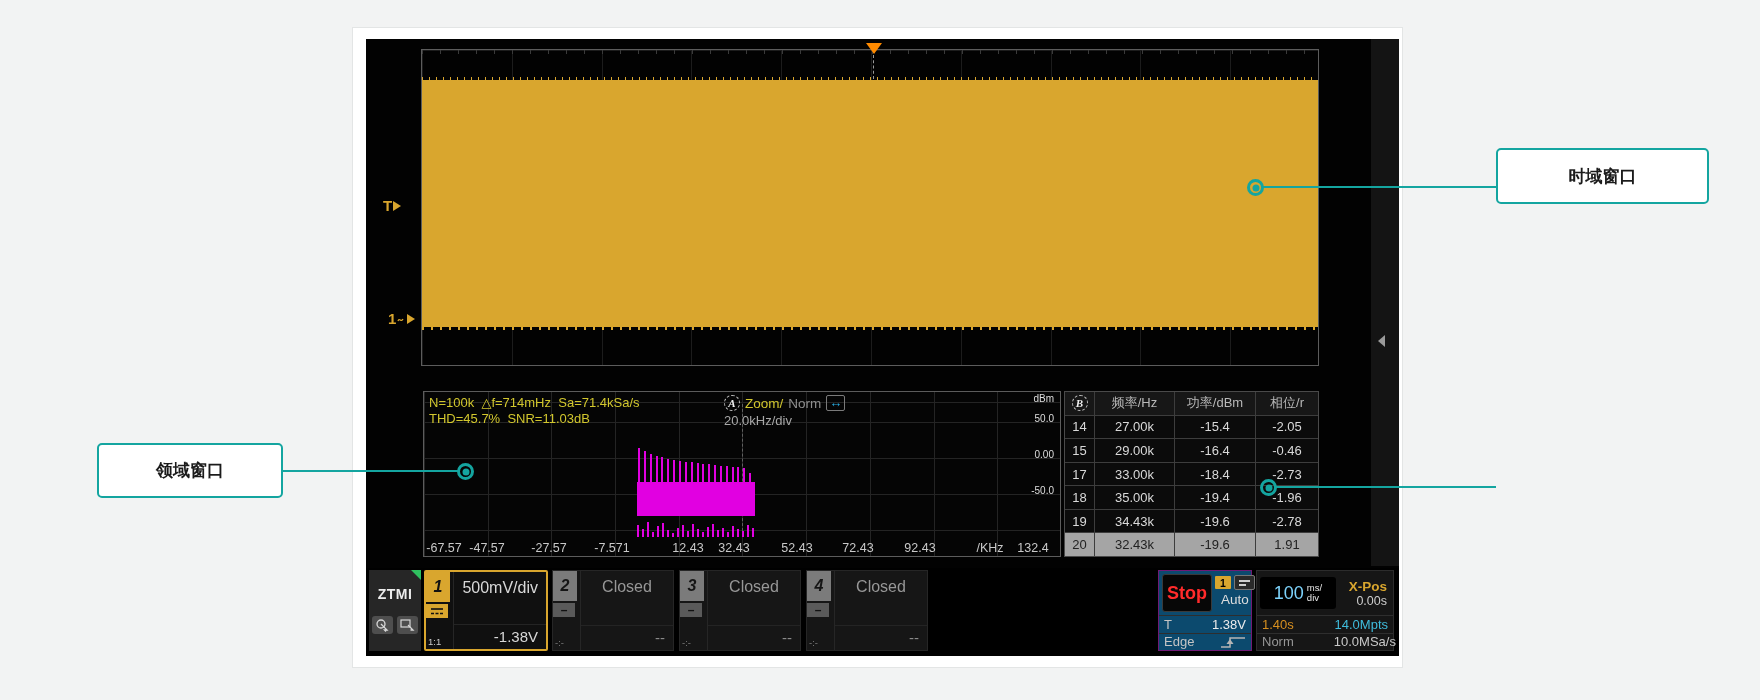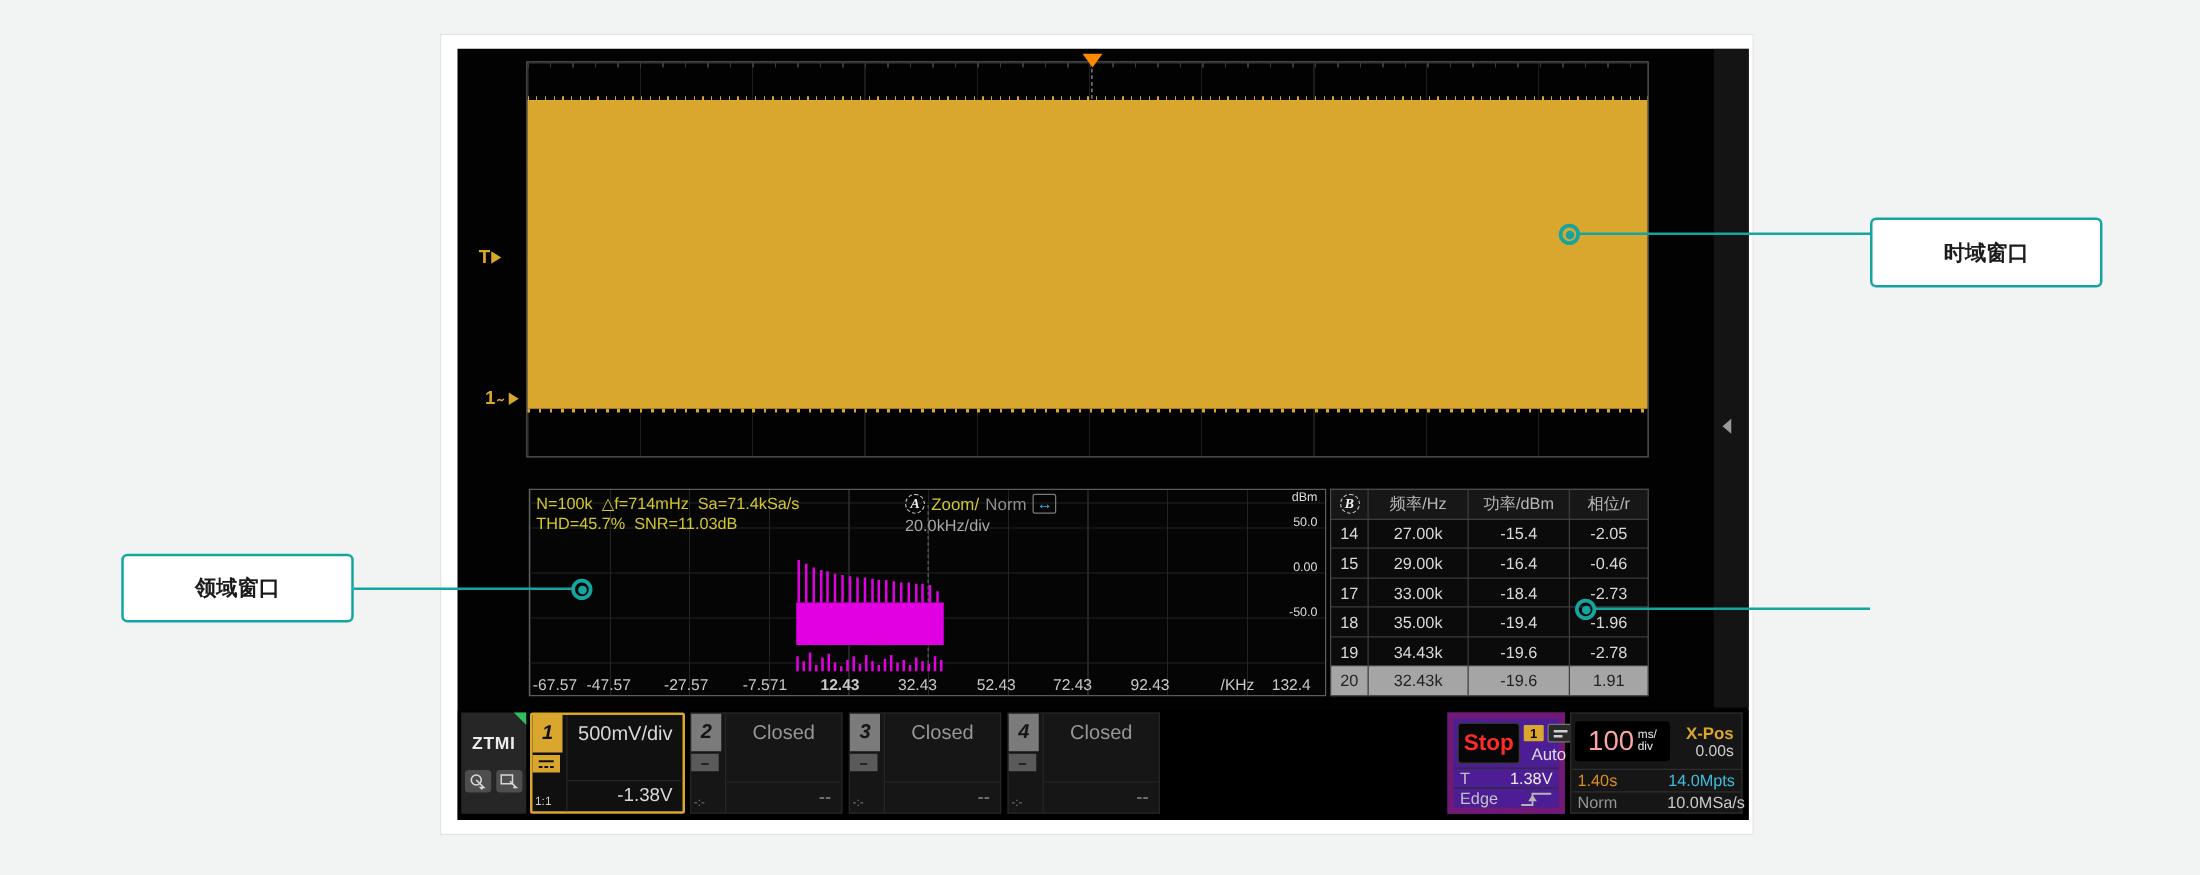--- a/index.html
+++ b/index.html
@@ -76,46 +76,46 @@
   .ch-num.off{background:#7b7b7b;color:#151515;}
   .ch-sub{width:22px;height:14px;margin-top:2px;display:flex;align-items:center;justify-content:center;}
   .ch-sub.on{background:var(--chyellow);} .ch-sub.off{background:#5a5a5a;color:#111;font-weight:bold;font-size:12px;line-height:0;}
   .ch-probe{margin-top:auto;margin-bottom:2px;margin-left:2px;font-size:9.5px;color:#cccccc;}
   .ch-probe.dim{color:#7d7d7d;}
   .ch-main{flex:1;display:flex;flex-direction:column;border-left:1px solid #262626;}
   .ch-scale{padding:7px 8px 0 0;text-align:right;font-size:16px;color:#d8d8d8;}
   .ch-closed{padding:7px 0 0 0;text-align:center;font-size:16px;color:#979797;}
   .ch-val{margin-top:auto;border-top:1px solid #242424;padding:3px 8px 4px 0;text-align:right;font-size:15px;color:#d8d8d8;}
   .ch-val.dim{color:#8a8a8a;}
-  #trig-block{left:792px;width:94px;background:#4c1d95;border:5px solid #701a75;display:flex;flex-direction:column;}
+  #trig-block{left:792px;width:94px;background:#0c4a6e;border:1px solid #701a75;display:flex;flex-direction:column;}
   #trig-row1{height:38px;display:flex;gap:3px;padding:3px;}
   #stop-chip{flex:0 0 48px;background:#070707;border:1px solid #3a3a3a;border-radius:3px;display:flex;align-items:center;justify-content:center;
      color:var(--red);font-weight:bold;font-size:18px;}
   #trig-src-col{flex:1;display:flex;flex-direction:column;align-items:center;gap:2px;padding-top:1px;}
   #trig-chips{display:flex;gap:3px;align-items:center;}
   #trig-src{width:16px;height:13px;background:var(--chyellow);color:#000;font-weight:bold;font-size:10.5px;display:flex;align-items:center;justify-content:center;border-radius:1px;}
   #trig-coup{width:19px;height:13px;background:#2a2a2a;border:1px solid #777;border-radius:2px;display:flex;align-items:center;justify-content:center;}
   #trig-sweep{font-size:13.5px;color:#dddddd;}
   .trow{display:flex;justify-content:space-between;align-items:center;border-top:1px solid #2e2e2e;padding:0 5px;flex:1;font-size:13px;color:#c4c4c4;}
   .trow .v{color:#ececec;}
   #tb-block{left:890px;width:138px;background:#161616;border:1px solid #2c2c2c;display:flex;flex-direction:column;}
   #tb-row1{height:38px;display:flex;align-items:center;gap:4px;padding:3px;}
   #tb-chip{width:76px;height:32px;background:#000;border-radius:3px;display:flex;align-items:center;justify-content:center;gap:3px;}
-  #tb-scale{color:#fca5a5;font-size:22px;font-weight:500;}
+  #tb-scale{color:#7dd3fc;font-size:18px;font-weight:500;}
   #tb-unit{display:flex;flex-direction:column;font-size:9.5px;line-height:1.05;color:#e8e8e8;}
   #xpos-col{flex:1;text-align:right;padding-right:3px;}
   #xpos-label{font-size:13.5px;font-weight:bold;color:var(--chyellow);}
   #xpos-value{font-size:12.5px;color:#cccccc;}
   .tbrow{display:flex;justify-content:space-between;align-items:center;border-top:1px solid #2e2e2e;padding:0 5px;flex:1;font-size:13px;}
   #tb-time{color:var(--orangeval);} #tb-mem{color:var(--cyanval);text-align:right;}
   #tb-mode{color:#969696;} #tb-rate{color:#c9c9c9;margin-left:40px;}
   
   .co-box{position:absolute;background:#fff;border:2px solid var(--accent);border-radius:5px;display:flex;align-items:center;justify-content:center;
      font-size:17px;font-weight:600;color:#1b1b1b;box-sizing:border-box;}
-  #co-time{left:1496px;top:174px;width:186px;height:56px;}
+  #co-time{left:1496px;top:148px;width:213px;height:56px;}
   #co-freq{left:97px;top:443px;width:186px;height:55px;}
   #co-harm{left:1496px;top:457px;width:186px;height:55px;}
   .co-line{position:absolute;height:2px;background:var(--accent);}
   #ln-time{left:1262px;top:186px;width:234px;}
   #ln-freq{left:283px;top:470px;width:176px;}
   #ln-harm{left:1275px;top:486px;width:221px;}
   .co-dot{position:absolute;width:17px;height:17px;border:3px solid var(--accent);border-radius:50%;box-sizing:border-box;}
   .co-dot::after{content:"";position:absolute;left:50%;top:50%;transform:translate(-50%,-50%);width:7px;height:7px;border-radius:50%;background:var(--accent);}
   #dot-time{left:1247px;top:179px;} #dot-freq{left:457px;top:463px;} #dot-harm{left:1260px;top:479px;}
 </style>
@@ -203,21 +203,21 @@
         <div id="hdiv-label">20.0kHz/div</div>
         <div class="ytick" id="yt-unit">dBm</div>
         <div class="ytick" id="yt-0">50.0</div>
         <div class="ytick" id="yt-1">0.00</div>
         <div class="ytick" id="yt-2">-50.0</div>
         <div id="fft-xticks">
             <span class="fxt" style="left: 20px;">-67.57</span>
             <span class="fxt" style="left: 63px;">-47.57</span>
             <span class="fxt" style="left: 125px;">-27.57</span>
             <span class="fxt" style="left: 188px;">-7.571</span>
-            <span class="fxt" style="left: 248px; font-weight: bold;">12.43</span>
+            <span class="fxt" style="left: 264px;">12.43</span>
             <span class="fxt" style="left: 310px;">32.43</span>
             <span class="fxt" style="left: 373px;">52.43</span>
             <span class="fxt" style="left: 434px;">72.43</span>
             <span class="fxt" style="left: 496px;">92.43</span>
             <span class="fxt" style="left: 566px;">/KHz</span>
             <span class="fxt" style="left: 609px;">132.4</span>
           </div>
       </div>
 
       <div id="harmonics">

